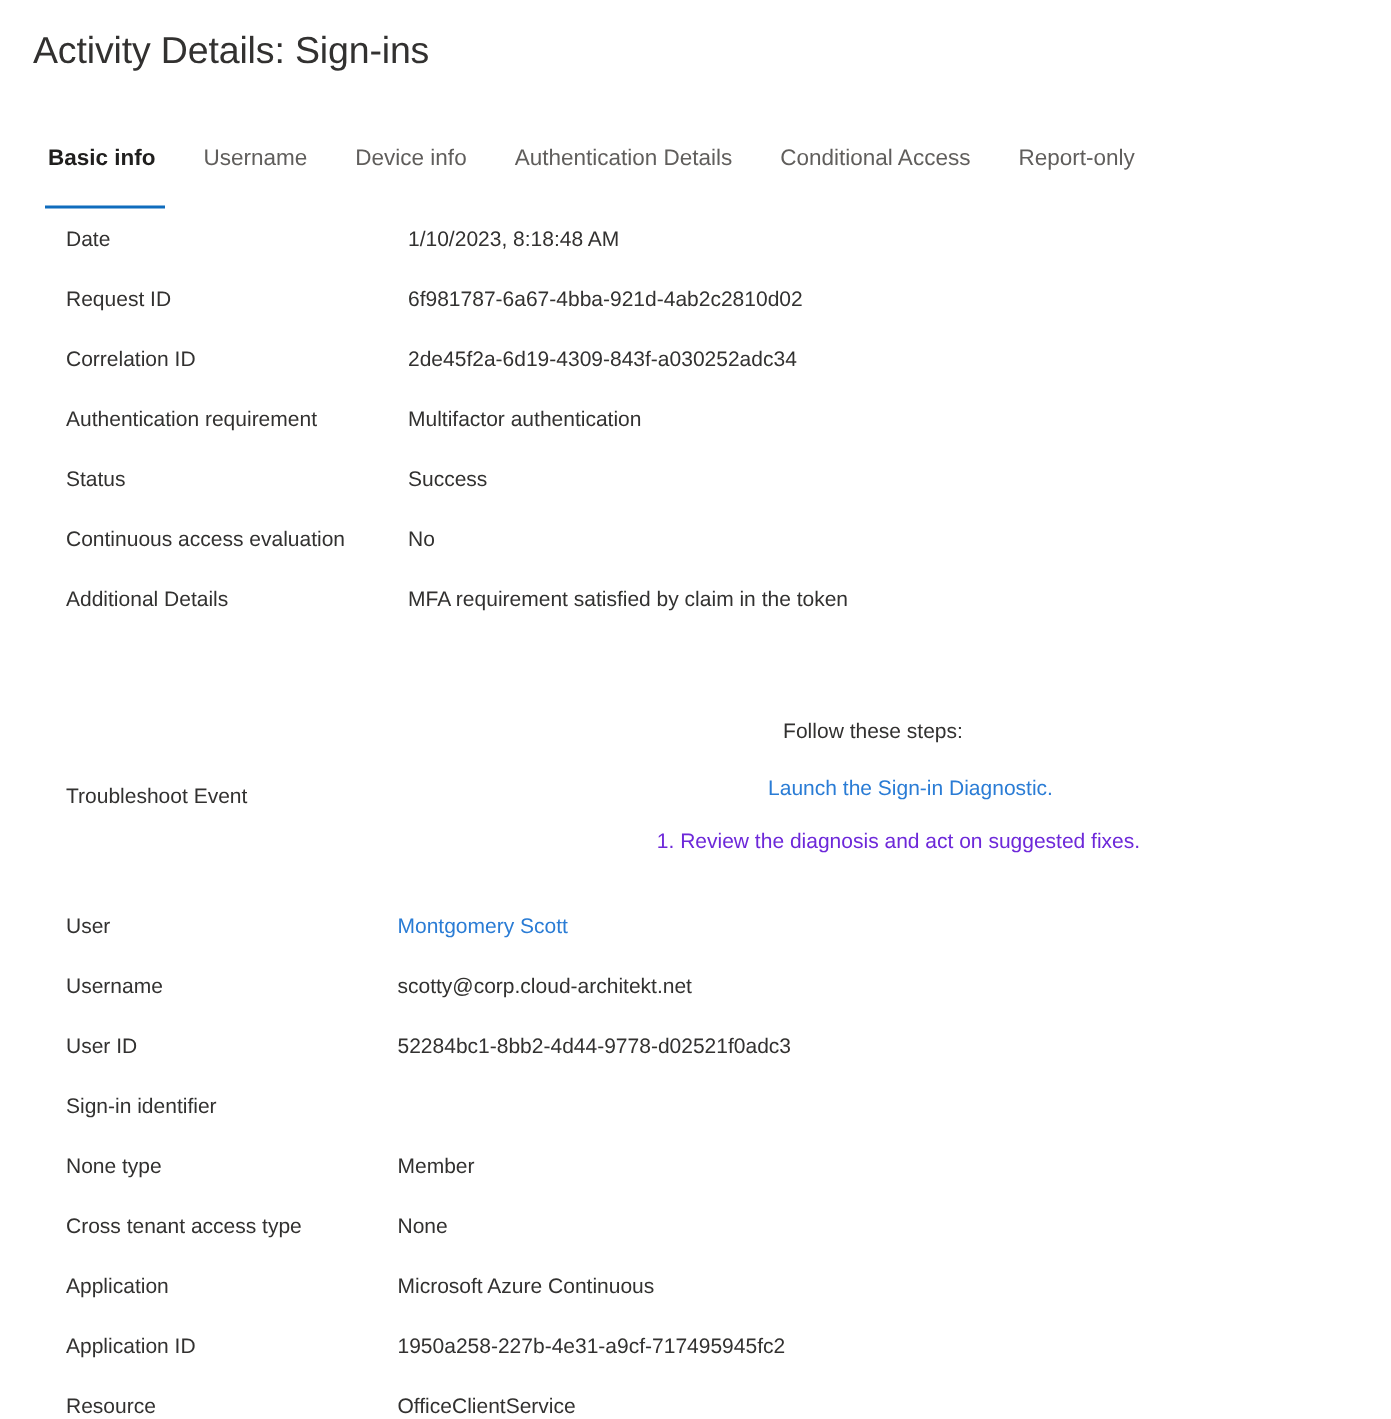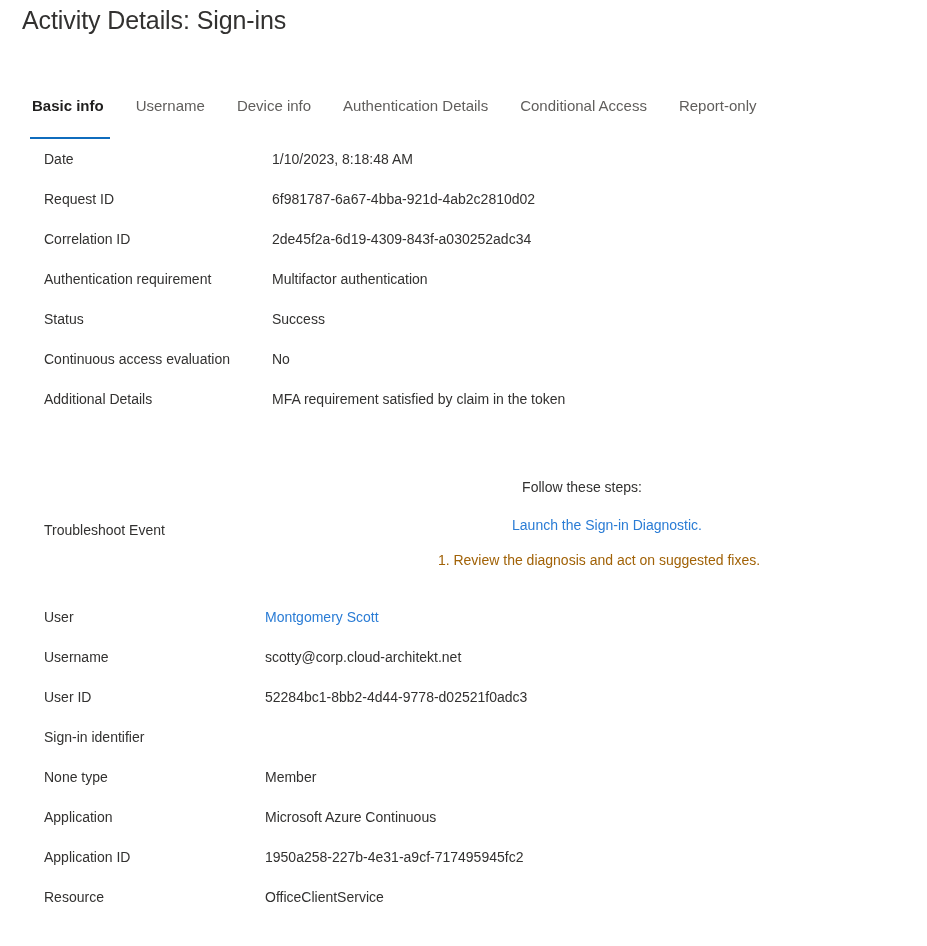--- a/index.html
+++ b/index.html
@@ -19,21 +19,21 @@
   .page {
     position: relative;
     width: 927px;
     height: 946px;
   }
 
   
   .page-title {
     position: absolute;
     left: 22px;
-    top: 6px;
+    top: 20px;
     font-size: 25px;
     font-weight: 400;
     color: #323130;
     letter-spacing: -0.1px;
     white-space: nowrap;
   }
 
   
   .tabbar {
     position: absolute;
@@ -129,21 +129,21 @@
     padding-top: 2px;
   }
   .ts-link {
     font-size: 14px;
     line-height: 19px;
     padding-left: 50px;
     padding-top: 19px;
   }
   .ts-step {
     font-size: 14px;
-    color: #a16207;
+    color: #6d28d9;
     line-height: 19px;
     padding-left: 34px;
     padding-top: 16px;
     white-space: nowrap;
   }
 
   .spacer-lg { height: 48px; }
 </style>
 </head>
 <body>
@@ -232,20 +232,24 @@
     <div class="row shift">
       <div class="label">Sign-in identifier</div>
       <div class="value"></div>
     </div>
 
     <div class="row shift">
       <div class="label">None type</div>
       <div class="value">Member</div>
     </div>
     <div class="row shift">
+      <div class="label">Cross tenant access type</div>
+      <div class="value">None</div>
+    </div>
+    <div class="row shift">
       <div class="label">Application</div>
       <div class="value">Microsoft Azure Continuous</div>
     </div>
     <div class="row shift">
       <div class="label">Application ID</div>
       <div class="value">1950a258-227b-4e31-a9cf-717495945fc2</div>
     </div>
     <div class="row shift">
       <div class="label">Resource</div>
       <div class="value">OfficeClientService</div>

